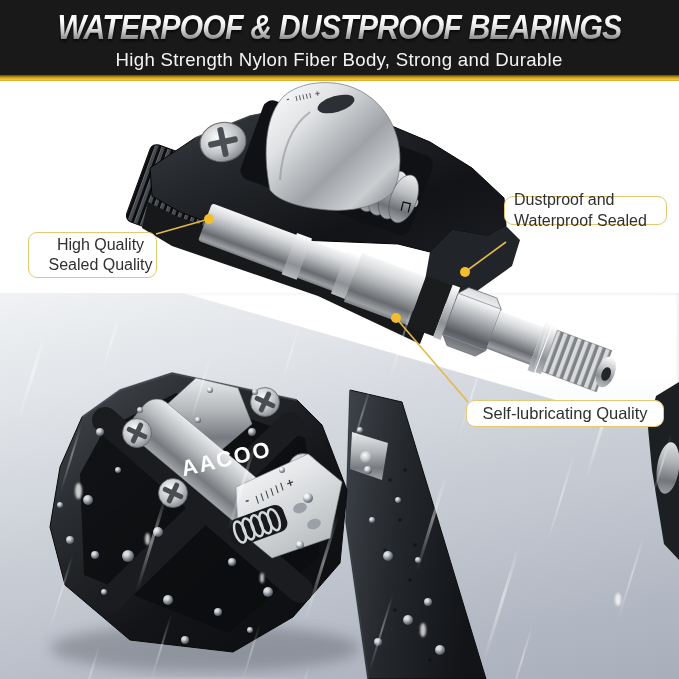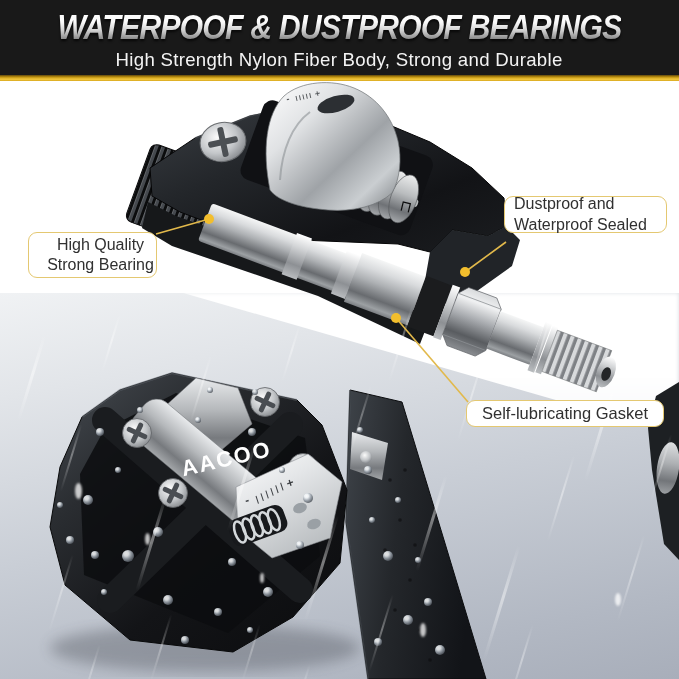--- a/index.html
+++ b/index.html
@@ -32,21 +32,21 @@
   .rain b{position:absolute;display:block;border-radius:50%;background:rgba(255,255,255,.75);filter:blur(1px);}
 
   
   svg.art{position:absolute;left:0;top:0;z-index:3;pointer-events:none;}
   svg.leaders{position:absolute;left:0;top:0;z-index:5;pointer-events:none;}
 
   
   .callout{position:absolute;z-index:6;background:#ffffff;border:1.5px solid #e4c871;border-radius:9px;
            color:#303030;font-size:16px;line-height:1.28;display:flex;flex-direction:column;justify-content:center;}
   .callout.c1{left:28px;top:232px;width:129px;height:46px;text-align:center;padding-left:16px;}
-  .callout.c2{left:504px;top:196px;width:163px;height:37px;padding-left:9px;text-align:left;}
+  .callout.c2{left:504px;top:196px;width:163px;height:29px;padding-left:9px;text-align:left;}
   .callout.c3{left:466px;top:400px;width:198px;height:27px;text-align:center;font-size:16.5px;justify-content:center;}
 </style>
 </head>
 <body>
 
 <div class="stage">
 
   <div class="banner">
     <div class="banner-title">WATERPOOF &amp; DUSTPROOF BEARINGS</div>
     <div class="banner-sub">High Strength Nylon Fiber Body, Strong and Durable</div>
@@ -383,22 +383,22 @@
       <b style="left: 75px; top: 190px; width: 7px; height: 16px;"></b>
       <b style="left: 145px; top: 240px; width: 5px; height: 12px;"></b>
       <b style="left: 420px; top: 330px; width: 6px; height: 14px;"></b>
       <b style="left: 555px; top: 120px; width: 5px; height: 11px;"></b>
       <b style="left: 615px; top: 300px; width: 6px; height: 13px;"></b>
       <b style="left: 260px; top: 280px; width: 4px; height: 10px;"></b>
     </div>
 
   <div class="callout c1">
     <span>High Quality</span>
-    <span>Strong Bearing</span>
+    <span>Sealed Quality</span>
   </div>
   <div class="callout c2">
     <span>Dustproof and</span>
     <span>Waterproof Sealed</span>
   </div>
   <div class="callout c3">
-    <span>Self-lubricating Gasket</span>
+    <span>Self-lubricating Quality</span>
   </div>
 </div>
 
 </body></html>

